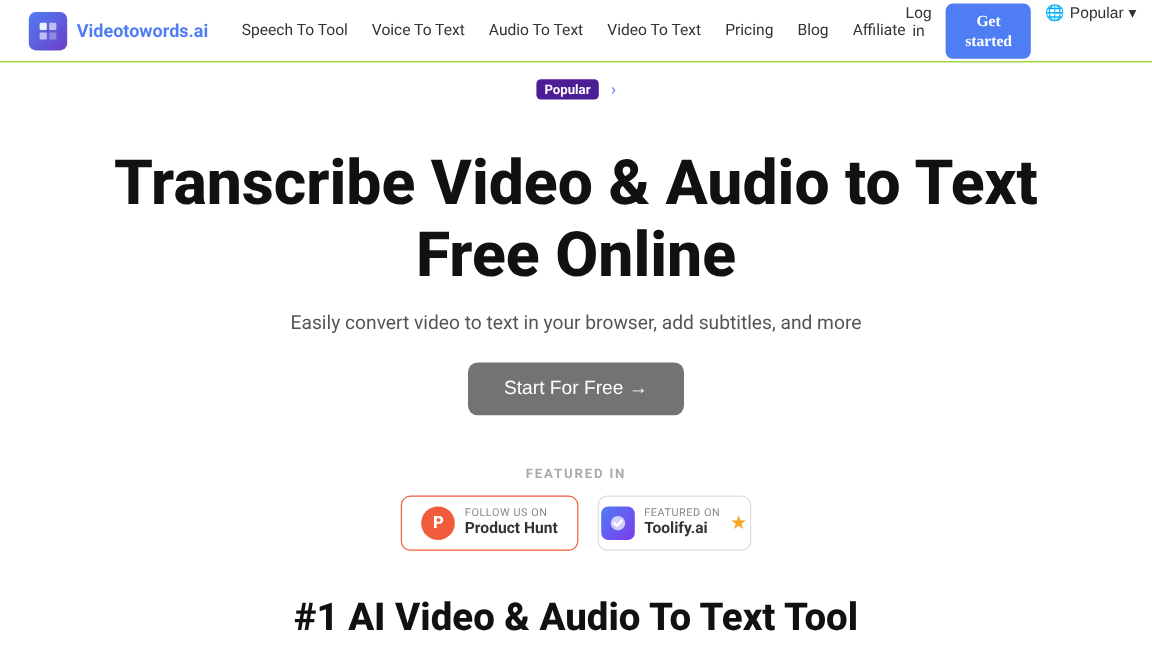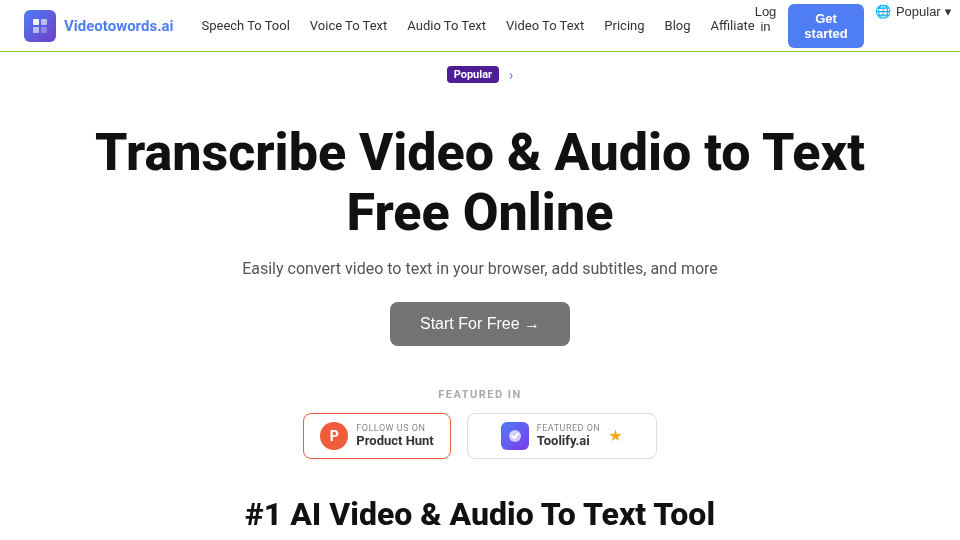--- a/index.html
+++ b/index.html
@@ -19,21 +19,21 @@
     }
     .logo-icon svg { width: 18px; height: 18px; }
     .logo-text { font-size: 15px; font-weight: 700; color: #222; }
     .logo-text span { color: #4f7df3; }
     .nav-links { display: flex; gap: 20px; }
     .nav-link { font-size: 13px; color: #333; text-decoration: none; cursor: pointer; white-space: nowrap; }
     .nav-right { display: flex; align-items: flex-start; gap: 12px; }
     .btn-login { font-size: 13px; color: #333; background: none; border: none; cursor: pointer; }
     .btn-get-started {
       background: #4f7df3; color: #fff; border: none; border-radius: 6px;
-      padding: 7px 16px; font-size: 13px; font-weight: 600; cursor: pointer;
+      padding: 7px 16px; font-size: 13px; font-weight: 600; cursor: pointer; font-family: Liberation Serif, serif;
     }
     .lang-btn {
       display: flex; align-items: center; gap: 4px; font-size: 13px; color: #333;
       background: none; border: none; cursor: pointer;
     }
 
     
     .announce-bar {
       display: flex; justify-content: center; align-items: center;
       gap: 10px; padding: 10px 0; margin-top: 4px;
@@ -74,21 +74,21 @@
     .ph-icon {
       width: 28px; height: 28px; background: #f05c3b; border-radius: 50%;
       display: flex; align-items: center; justify-content: center;
       color: #fff; font-weight: 800; font-size: 14px;
     }
     .ph-text { text-align: left; }
     .ph-top { font-size: 9px; color: #888; text-transform: uppercase; letter-spacing: 0.5px; }
     .ph-bottom { font-size: 13px; font-weight: 700; color: #333; }
     .badge-toolify {
       display: flex; align-items: center; gap: 8px;
-      border: 1.5px solid #ddd; border-radius: 8px; padding: 8px 33px;
+      border: 1.5px solid #ddd; border-radius: 8px; padding: 8px 2px;
     }
     .toolify-icon {
       width: 28px; height: 28px; background: linear-gradient(135deg, #4f7df3, #7c3aed);
       border-radius: 6px; display: flex; align-items: center; justify-content: center;
     }
     .toolify-text { text-align: left; }
     .toolify-top { font-size: 9px; color: #888; text-transform: uppercase; letter-spacing: 0.5px; }
     .toolify-bottom { font-size: 13px; font-weight: 700; color: #333; }
     .star-icon { color: #f5a623; font-size: 16px; }
 

